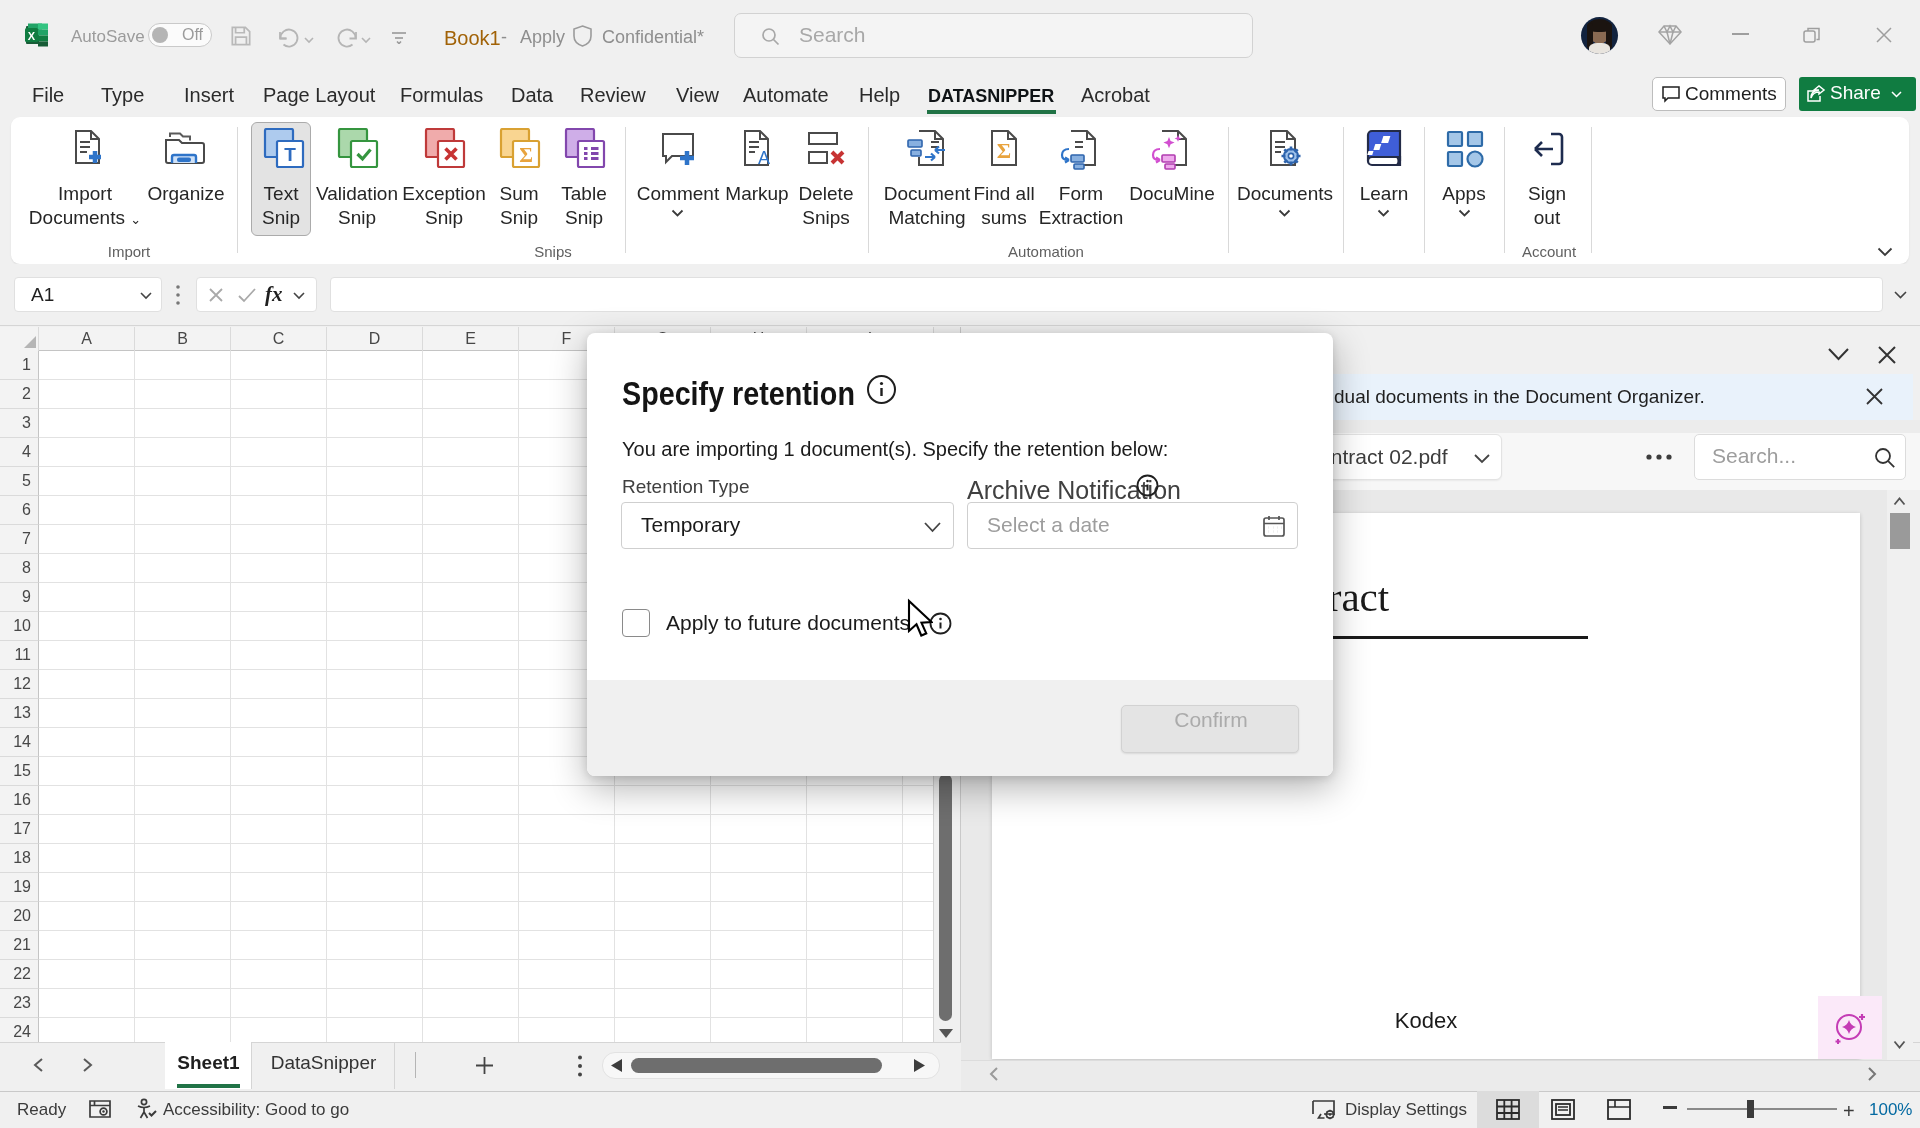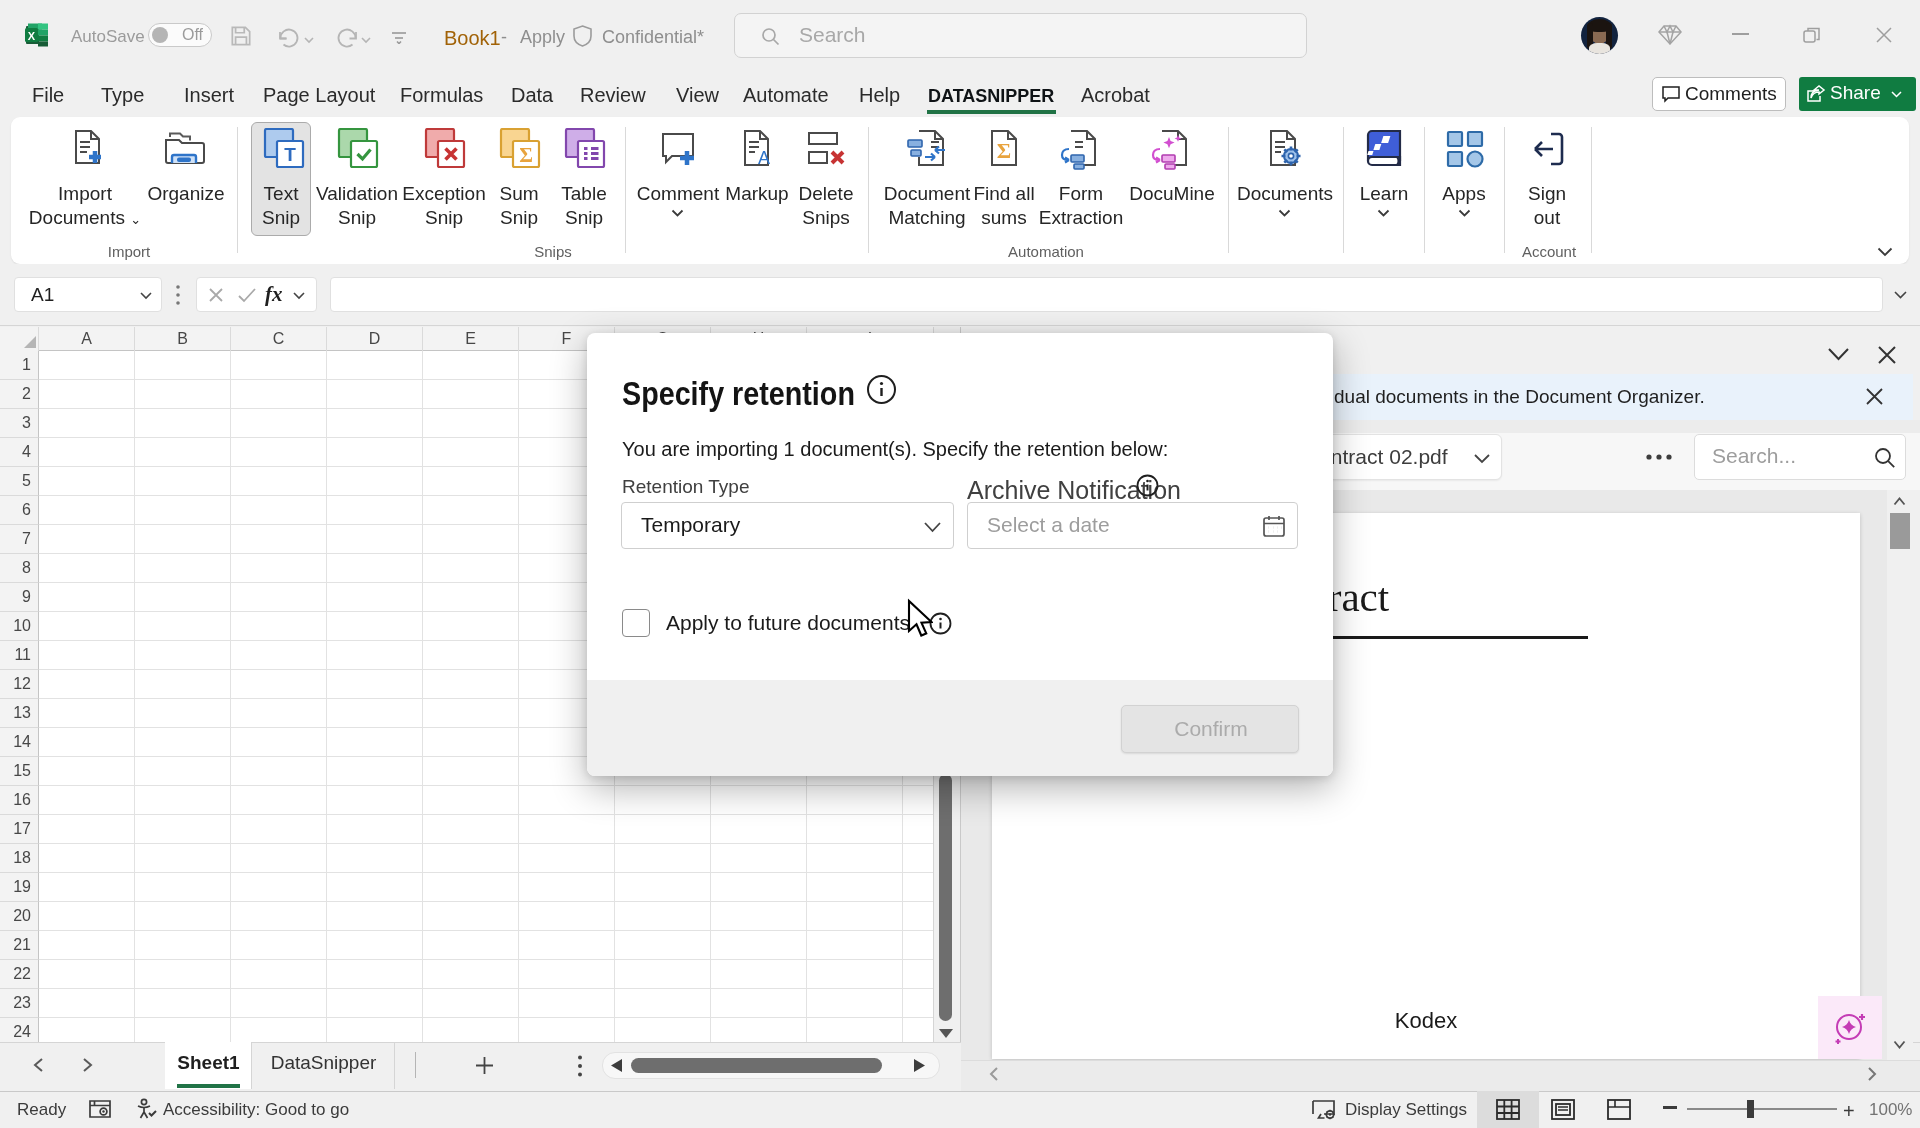--- a/index.html
+++ b/index.html
@@ -78,21 +78,21 @@
 <div class="abs" style="left:501px;top:27px;font-size:18px;color:#8e8e8e;">-</div>
 <div class="abs" style="left:520px;top:27px;font-size:18px;color:#8e8e8e;">Apply</div>
 
 <div class="abs" style="left:571px;top:24px;">
 <svg width="23" height="24" viewBox="0 0 23 24" fill="none" stroke="#9b9b9b" stroke-width="1.6">
 <path d="M11.5 2 l8.5 3 v7 c0 5-4 8.5-8.5 10 c-4.5-1.5-8.5-5-8.5-10 v-7 z"></path>
 </svg>
 </div>
 <div class="abs" style="left:602px;top:27px;font-size:18px;color:#8e8e8e;">Confidential*</div>
 
-<div class="abs" style="left:734px;top:13px;width:573px;height:45px;background:#f4f4f4;border:1px solid #d2d2d2;border-radius:7px;padding-left:21px;">
+<div class="abs" style="left:734px;top:13px;width:519px;height:45px;background:#f4f4f4;border:1px solid #d2d2d2;border-radius:7px;padding-left:21px;">
   <svg class="abs" style="left:25px;top:12px;" width="21" height="21" viewBox="0 0 21 21" fill="none" stroke="#a8a8a8" stroke-width="1.7">
       <circle cx="9" cy="9" r="6"></circle>
       <path d="M13.5 13.5 l5 5"></path>
     </svg>
   <div class="abs" style="left:64px;top:9px;font-size:21px;color:#a8a8a8;">Search</div>
 </div>
 
 <div class="abs" style="left:1581px;top:17px;width:37px;height:37px;border-radius:50%;background:#12233f;overflow:hidden;">
   <div class="abs" style="left:10px;top:7px;width:17px;height:20px;border-radius:45%;background:#8a6a52;"></div>
   <div class="abs" style="left:7px;top:2px;width:23px;height:13px;border-radius:50% 50% 40% 40%;background:#1b1410;"></div>
@@ -542,21 +542,21 @@
     <path d="M7 8 h10 M7 11 h10" stroke-width="1.3"></path>
   </svg>
 <svg class="abs" style="left:1607px;top:1099px;" width="24" height="21" viewBox="0 0 24 21" fill="none" stroke="#2b2b2b" stroke-width="1.8">
     <rect x="1" y="1" width="22" height="19"></rect>
     <path d="M8 1 v7 h-7 M8 8 h15" stroke-width="1.6"></path>
   </svg>
 <div class="abs" style="left:1663px;top:1106px;width:14px;height:2.5px;background:#3b3b3b;"></div>
 <div class="abs" style="left:1687px;top:1108px;width:150px;height:2px;background:#8a8a8a;"></div>
 <div class="abs" style="left:1747px;top:1100px;width:7px;height:18px;background:#3b3b3b;"></div>
 <div class="abs" style="left:1843px;top:1100px;font-size:20px;color:#3b3b3b;">+</div>
-<div class="abs" style="left:1869px;top:1100px;font-size:17px;color:#737373;">100%</div>
+<div class="abs" style="left:1869px;top:1100px;font-size:17px;color:#0369a1;">100%</div>
 
 <div class="abs" style="left:960px;top:327px;width:960px;height:715px;background:#f0f0f0;border-left:1px solid #c9c9c9;"></div>
 <svg class="abs" style="left:1827px;top:347px;" width="23" height="15" viewBox="0 0 23 15" fill="none" stroke="#333" stroke-width="2">
     <path d="M2 2 l9.5 10 L21 2"></path>
   </svg>
 <svg class="abs" style="left:1878px;top:346px;" width="18" height="18" viewBox="0 0 18 18" fill="none" stroke="#333" stroke-width="2">
     <path d="M1 1 l16 16 M17 1 L1 17"></path>
   </svg>
 
 <div class="abs" style="left:961px;top:374px;width:952px;height:46px;background:#e9f2fb;"></div>
@@ -659,14 +659,14 @@
     <circle cx="11.5" cy="11.5" r="10"></circle>
     <path d="M11.5 10.5 v6" stroke-width="2"></path>
     <circle cx="11.5" cy="7" r="1.3" fill="#1f1f1f" stroke="none"></circle>
   </svg>
 
 <svg class="abs" style="left:903px;top:598px;" width="30" height="42" viewBox="0 0 20 28">
 <path d="M4 2 L4 22 L9 17.5 L12.2 25 L15.5 23.6 L12.3 16.4 L19 16 Z" fill="#fff" stroke="#000" stroke-width="1.4"></path>
 </svg>
 
 <div class="abs" style="left:1121px;top:705px;width:178px;height:48px;background:#e4e4e4;border:1px solid #d2d2d2;border-radius:5px;box-shadow:0 1px 2px rgba(0,0,0,0.10);">
-  <div class="abs" style="left:0;top:11px;width:178px;text-align:center;font-size:21px;color:#ababab;">Confirm</div>
+  <div class="abs" style="left:0;top:2px;width:178px;text-align:center;font-size:21px;color:#ababab;">Confirm</div>
 </div>
 
 </body></html>

